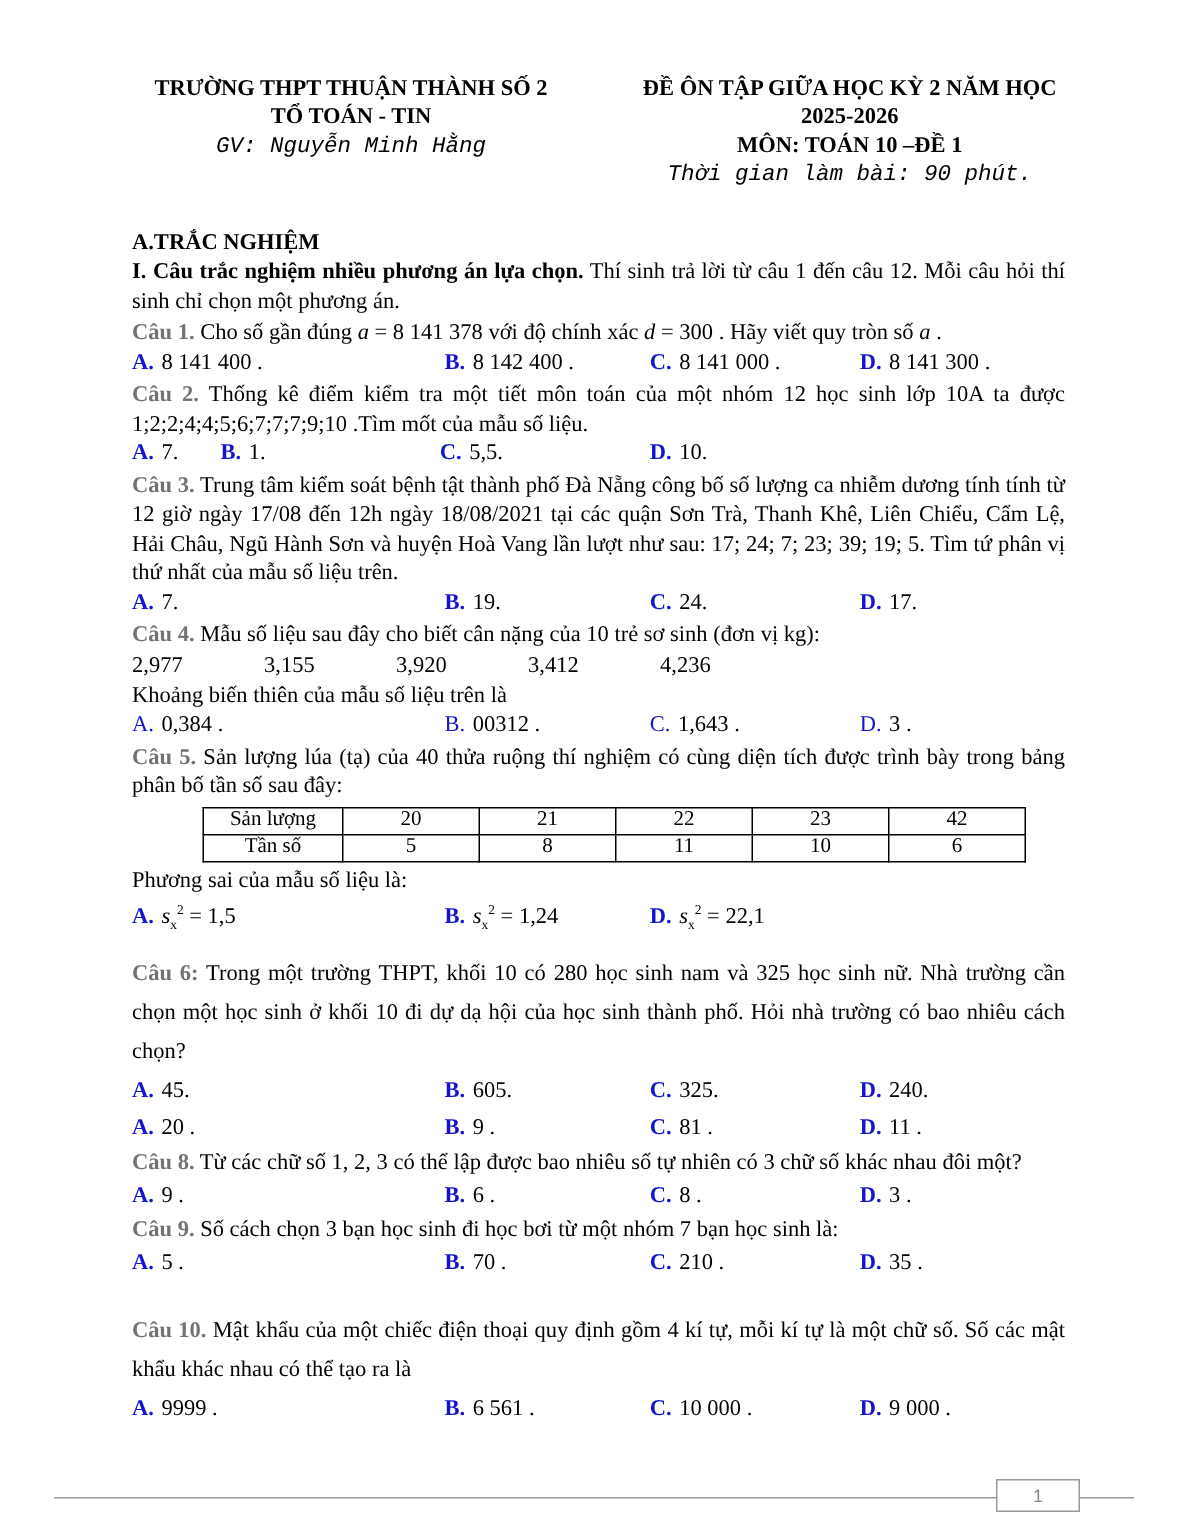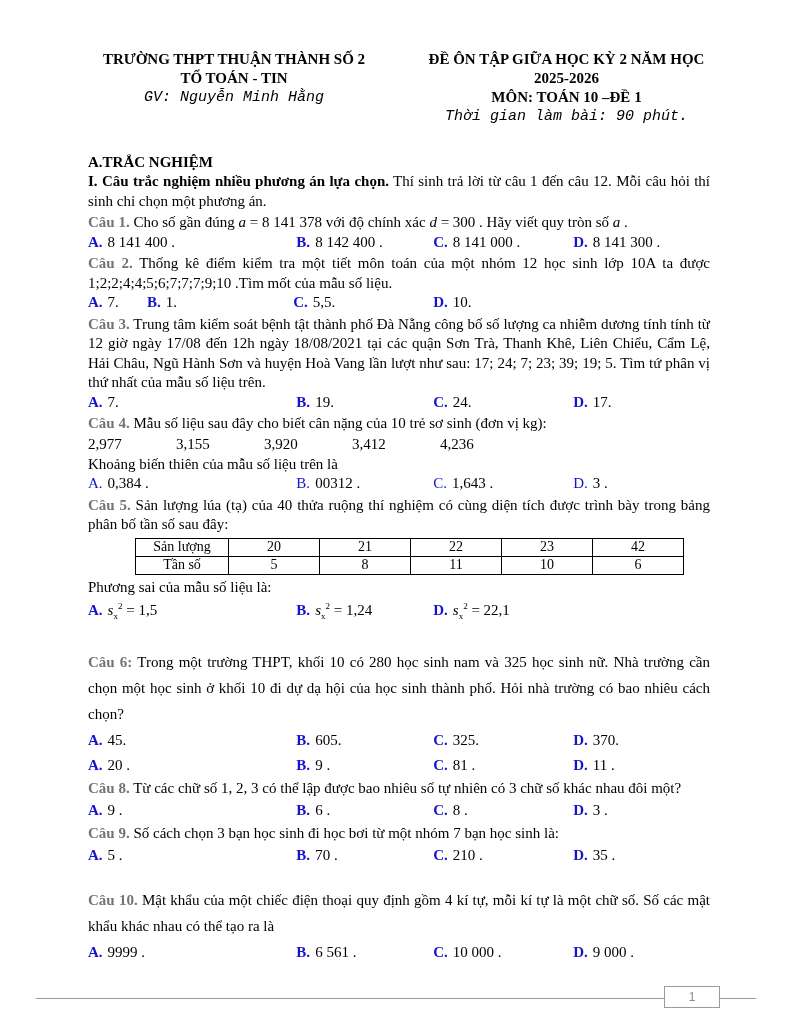--- a/index.html
+++ b/index.html
@@ -38,21 +38,21 @@
   .datarow { display:grid; grid-template-columns:repeat(5,88px); line-height:21px; }
 
   
   .freq-table { border-collapse:collapse; margin:3px 0 3px 47px; }
   .freq-table td { border:1px solid #000; text-align:center; font-size:14px;
                    padding:0 2px; height:17px; line-height:16px; }
   .freq-table td.c0 { width:88px; }
   .freq-table td.cd { width:86px; }
 
   
-  .z2 { line-height:26px; margin-top:22px; }
+  .z2 { line-height:26px; margin-top:9px; }
   .z3 { line-height:22px; margin-top:1px; }
   .q10 { line-height:26px; margin-top:21px; }
 
   
   .footer-line { position:absolute; left:36px; width:720px; top:998px;
                  border-top:1px solid #9a9a9a; }
   .page-tab { position:absolute; left:664px; top:986px; width:54px; height:20px;
               border:1px solid #9a9a9a; background:#fff; text-align:center;
               line-height:20px; font-size:12px; color:#8a8a8a;
               font-family:"Liberation Sans",sans-serif; }
@@ -157,21 +157,21 @@
         <span><span class="okey">D.</span><span class="m">s</span><sub>x</sub><sup>2</sup><span> = 22,1</span></span>
       </div>
     </div>
 
     <div class="q z2">
       <p class="stem just"><span class="qlabel">Câu 6:</span> <span>Trong một trường THPT, khối 10 có 280 học sinh nam và 325 học sinh nữ. Nhà trường cần chọn một học sinh ở khối 10 đi dự dạ hội của học sinh thành phố. Hỏi nhà trường có bao nhiêu cách chọn?</span></p>
       <div class="opts">
         <span><span class="okey">A.</span><span>45.</span></span>
         <span><span class="okey">B.</span><span>605.</span></span>
         <span><span class="okey">C.</span><span>325.</span></span>
-        <span><span class="okey">D.</span><span>370.</span></span>
+        <span><span class="okey">D.</span><span>240.</span></span>
       </div>
     </div>
 
     <div class="q z3">
       <div class="opts">
         <span><span class="okey">A.</span><span>20 .</span></span>
         <span><span class="okey">B.</span><span>9 .</span></span>
         <span><span class="okey">C.</span><span>81 .</span></span>
         <span><span class="okey">D.</span><span>11 .</span></span>
       </div>

